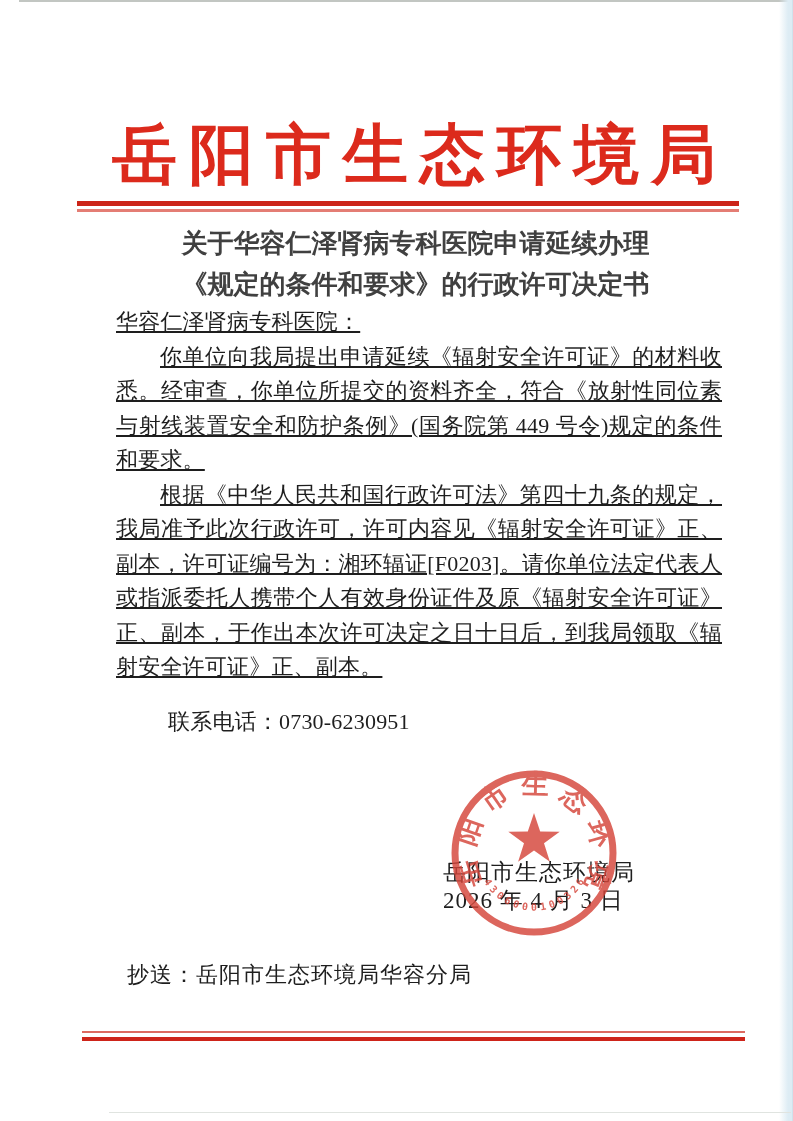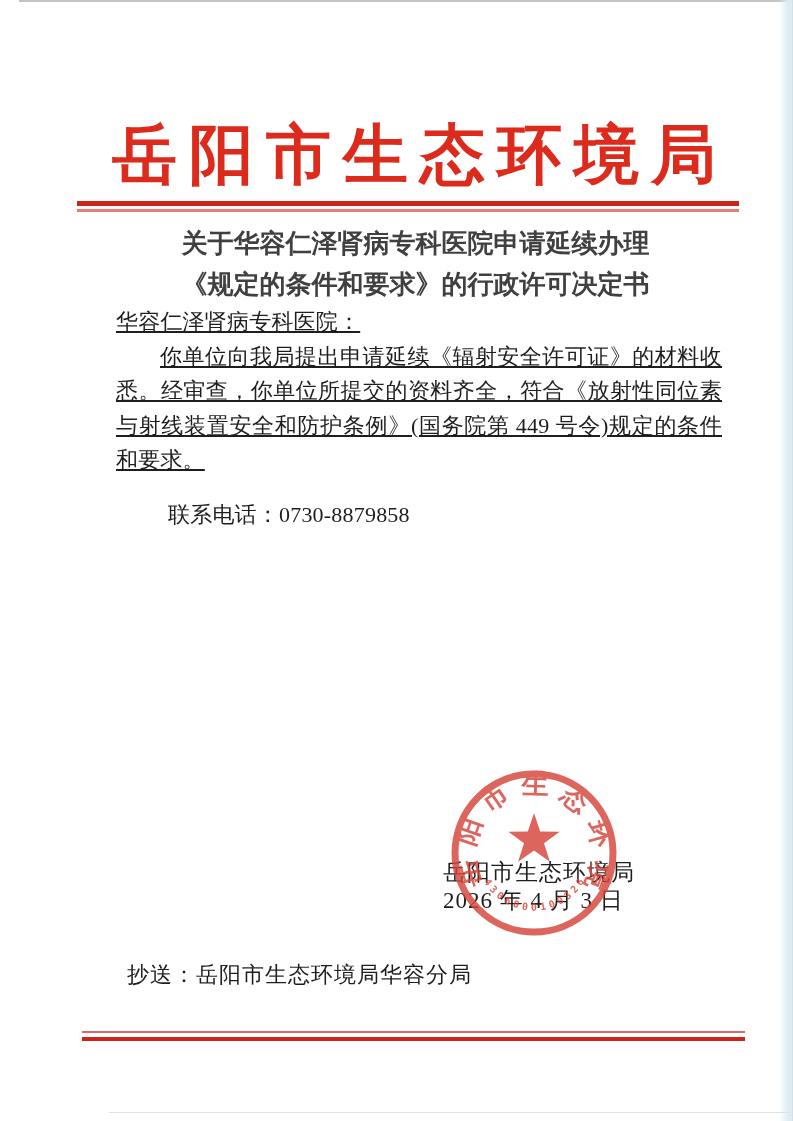--- a/index.html
+++ b/index.html
@@ -81,22 +81,23 @@
   </div>
 
   <div class="doc-title">
     <div>关于华容仁泽肾病专科医院申请延续办理</div>
     <div>《规定的条件和要求》的行政许可决定书</div>
   </div>
 
   <div class="body-block">
     <div class="salutation">华容仁泽肾病专科医院：</div>
     <p>你单位向我局提出申请延续《辐射安全许可证》的材料收悉。经审查，你单位所提交的资料齐全，符合《放射性同位素与射线装置安全和防护条例》(国务院第 449 号令)规定的条件和要求。</p>
+    <p>根据《中华人民共和国行政许可法》第四十九条的规定，我局准予此次行政许可，许可内容见《辐射安全许可证》正、副本，许可证编号为：湘环辐证[F0203]。请你单位法定代表人或指派委托人携带个人有效身份证件及原《辐射安全许可证》正、副本，于作出本次许可决定之日十日后，到我局领取《辐射安全许可证》正、副本。</p>
     <div class="contact">
-      <div>联系电话：0730-8879858</div>
+      <div>联系电话：0730-6230951</div>
     </div>
   </div>
 
   <div class="signature">
     <div>岳阳市生态环境局</div>
     <div>2026 年 4 月 3 日</div>
   </div>
 
   <svg class="seal" viewBox="0 0 174 174">
     <defs>

